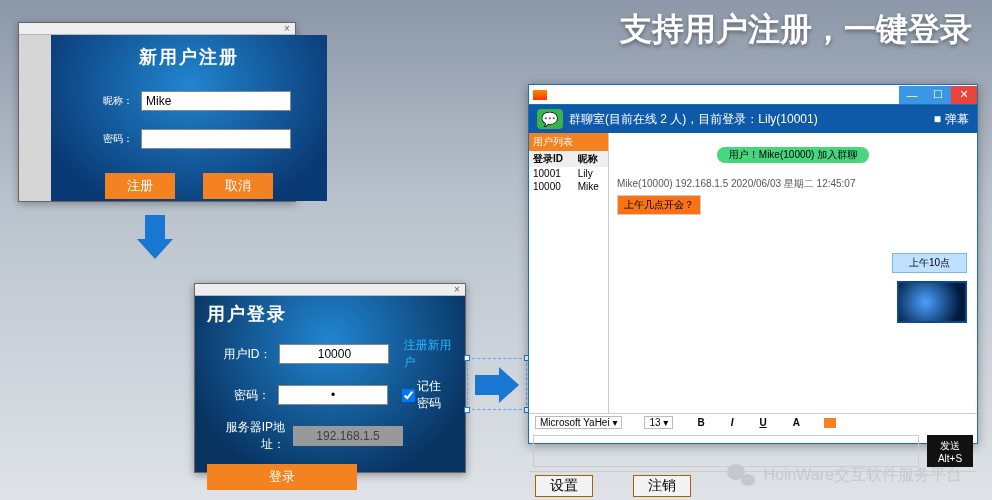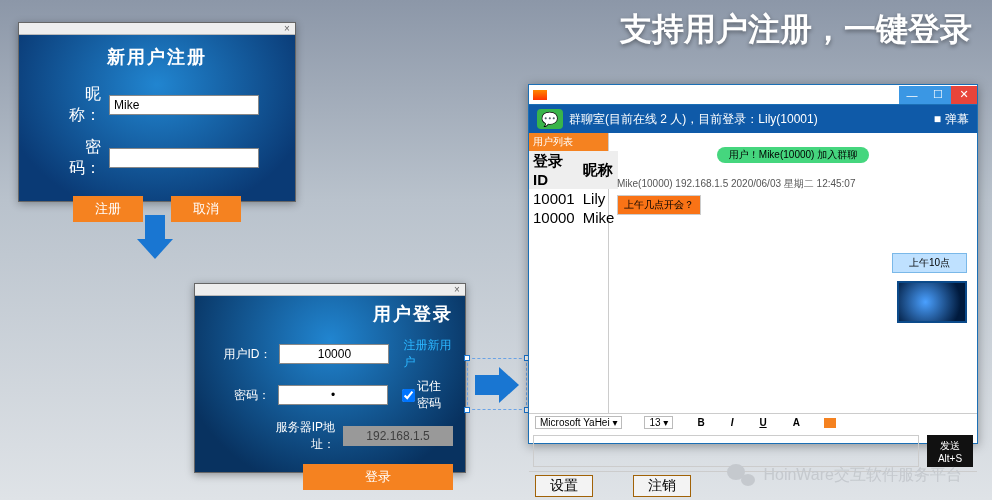--- a/index.html
+++ b/index.html
@@ -20,25 +20,25 @@
     width: 278px; height: 180px;
     border: 1px solid #666; background: #d6d6d6;
     box-shadow: 0 2px 8px rgba(0,0,0,.3);
   }
   .titlebar-light { height: 12px; background: #eee; border-bottom: 1px solid #bbb; position: relative; }
   .titlebar-light .close { position: absolute; right: 2px; top: 0; font-size: 10px; width: 12px; text-align: center; color: #666; cursor: pointer; }
   .blue-body {
     width: 100%; height: calc(100% - 12px);
     background: radial-gradient(ellipse at 50% 30%, #2185d0 0%, #0a3a75 80%);
     color: #fff; padding: 10px 16px 12px;
-    display: flex; flex-direction: column; align-items: center; gap: 11px;
+    display: flex; flex-direction: column; align-items: center; gap: 18px; margin-left: 32px;
   }
   .win-title { font-size: 18px; font-weight: 600; letter-spacing: 2px; margin-bottom: 4px; }
   .form-row { display: flex; align-items: center; gap: 8px; }
-  .form-row label { width: 46px; text-align: right; font-size: 16px; }
+  .form-row label { width: 46px; text-align: right; font-size: 10px; }
   .text-input { width: 150px; height: 20px; font-size: 12px; padding: 1px 4px; border: 1px solid #888; background: #fff; color: #000; }
   .btn-orange {
     background: #f58220; color: #fff; border: none; font-size: 13px;
     padding: 4px 22px; cursor: pointer;
   }
   .btn-row { display: flex; gap: 28px; margin-top: 6px; }
   
   .arrow-down {
     position: absolute; left: 140px; top: 215px;
     width: 30px; height: 46px;
@@ -61,21 +61,21 @@
   .login-window {
     position: absolute; left: 194px; top: 283px;
     width: 272px; height: 190px;
     border: 1px solid #666; background: #d6d6d6;
     box-shadow: 0 2px 8px rgba(0,0,0,.35);
   }
   .login-body {
     height: calc(100% - 12px);
     background: radial-gradient(ellipse at 50% 25%, #2185d0 0%, #083260 80%);
     color: #fff; padding: 6px 12px 10px;
-    display: flex; flex-direction: column; align-items: flex-end; gap: 7px;
+    display: flex; flex-direction: column; align-items: flex-start; gap: 7px;
   }
   .login-body .form-row label { width: 78px; font-size: 12px; }
   .login-body .text-input { width: 110px; text-align: center; }
   .login-body .text-input.ip { background: #999; border: none; color: #404040; }
   .link-text { color: #2bb6ff; font-size: 12px; margin-left: 6px; cursor: pointer; }
   .chk-wrap { display: flex; align-items: center; font-size: 12px; margin-left: 6px; gap: 2px; }
   .btn-login { width: 150px; margin-top: 4px; }
   
   .chat-window {
     position: absolute; left: 528px; top: 84px;
@@ -94,21 +94,21 @@
   .chat-header {
     background: #0f5aa8; color: #fff; display: flex; align-items: center;
     padding: 4px 8px; font-size: 12px; justify-content: space-between;
   }
   .chat-header .icon { width: 26px; height: 20px; background: #39b44a; border-radius: 4px; margin-right: 6px; display: flex; align-items: center; justify-content: center; font-size: 14px; }
   .chat-header .left { display: flex; align-items: center; }
   .chat-header .right { display: flex; align-items: center; gap: 4px; }
   .chat-body { display: flex; height: 280px; }
   .user-panel { width: 80px; border-right: 1px solid #ccc; font-size: 10px; }
   .user-panel .tab { background: #f58220; color: #fff; padding: 2px 4px; font-size: 10px; }
-  .utable { width: 100%; font-size: 15px; border-collapse: collapse; }
+  .utable { width: 100%; font-size: 10px; border-collapse: collapse; }
   .utable th, .utable td { text-align: left; padding: 1px 4px; }
   .utable th { background: #eee; }
   .msg-area { flex: 1; padding: 6px 8px; font-size: 10px; position: relative; }
   .join-pill { display: inline-block; background: #45d67e; color: #000; padding: 1px 12px; border-radius: 8px; font-size: 10px; margin: 8px auto; }
   .center { text-align: center; }
   .meta { color: #555; margin-top: 6px; }
   .bubble-l { display: inline-block; background: #f97316; border: 1px solid #ccc; padding: 2px 6px; margin-top: 4px; }
   .bubble-r { position: absolute; right: 10px; top: 120px; background: #bfe1ff; border: 1px solid #7ab8e8; padding: 2px 16px; }
   .thumb { position: absolute; right: 10px; top: 148px; width: 70px; height: 42px; background: radial-gradient(circle at 40% 50%, #4aa0ff 0%, #001a3d 80%); border: 2px solid #0b4a8a; }
   .chat-toolbar { border-top: 1px solid #ccc; display: flex; align-items: center; padding: 2px 6px; gap: 22px; font-size: 10px; }

